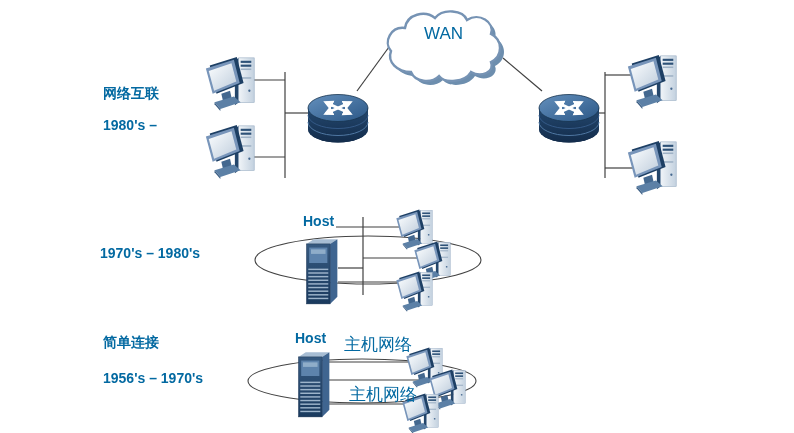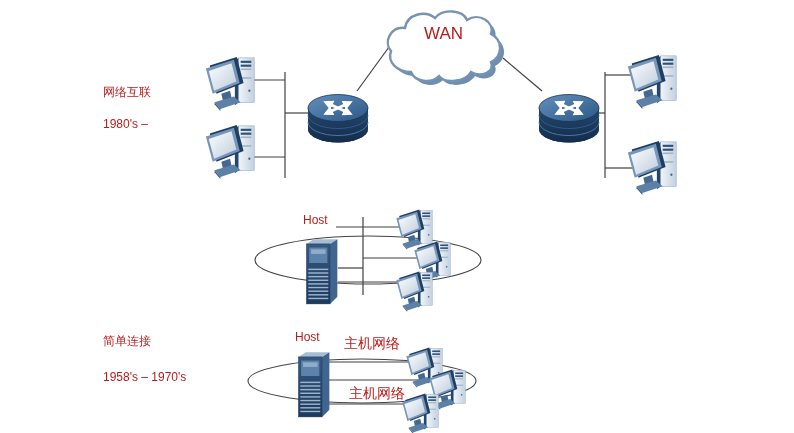--- a/index.html
+++ b/index.html
@@ -2,23 +2,23 @@
 <html><head>
 <meta charset="utf-8">
 <style>
   html,body{margin:0;padding:0;background:#fff;}
   .stage{
     position:relative;width:794px;height:433px;background:#ffffff;
     overflow:hidden;font-family:"Liberation Sans",sans-serif;
   }
   .layer{position:absolute;left:0;top:0;}
   .icon{position:absolute;}
-  .lbl{position:absolute;color:#b91c1c;white-space:nowrap;line-height:1.2;}
-  .f16{font-size:12px;}
-  .f15{font-size:14px;}
+  .lbl{position:absolute;color:#0369a1;white-space:nowrap;line-height:1.2;}
+  .f16{font-size:14px;font-weight:bold;}
+  .f15{font-size:17px;}
   .f17{font-size:17px;}
 </style>
 </head>
 <body>
 
 <div class="stage">
 
   <svg class="layer" width="794" height="433" viewBox="0 0 794 433">
     <defs>
       <linearGradient id="gRouterTop" x1="0" y1="0" x2="1" y2="1">
@@ -176,21 +176,22 @@
       <use href="#sym-pc"></use>
     </svg>
   <svg class="icon" style="left:399px;top:390px" width="44" height="46">
       <use href="#sym-pc"></use>
     </svg>
 
   <div class="lbl f16" style="left:103px;top:85px">网络互联</div>
   <div class="lbl f16" style="left:103px;top:117px">1980's –</div>
   <div class="lbl f17" style="left:424px;top:24px">WAN</div>
 
+  <div class="lbl f16" style="left:100px;top:245px">1970's – 1980's</div>
   <div class="lbl f16" style="left:303px;top:213px">Host</div>
 
   <div class="lbl f16" style="left:103px;top:334px">简单连接</div>
-  <div class="lbl f16" style="left:103px;top:370px">1958's – 1970's</div>
+  <div class="lbl f16" style="left:103px;top:370px">1956's – 1970's</div>
   <div class="lbl f16" style="left:295px;top:330px">Host</div>
   <div class="lbl f15" style="left:344px;top:335px">主机网络</div>
   <div class="lbl f15" style="left:349px;top:385px">主机网络</div>
 
 </div>
 
 </body></html>

